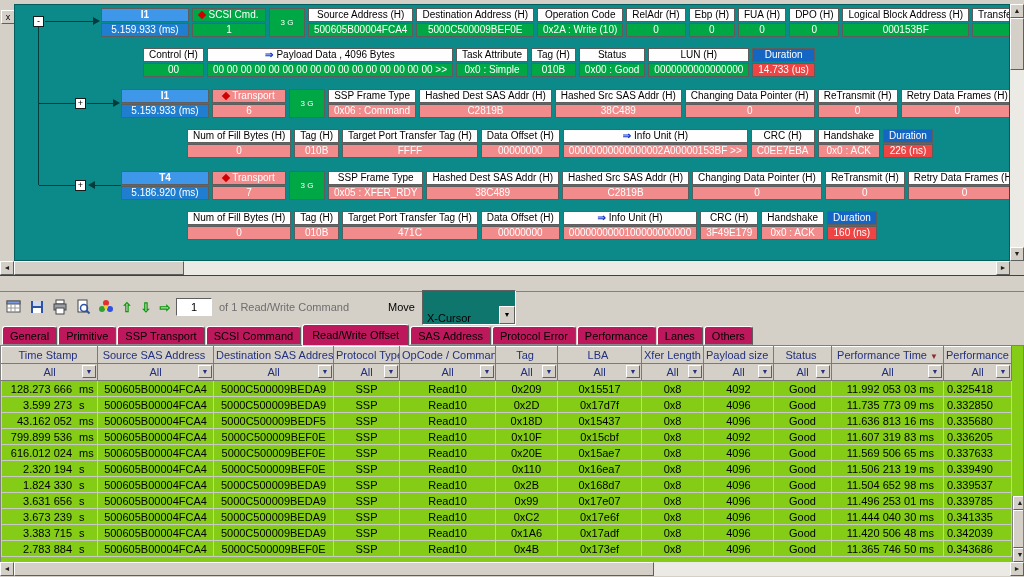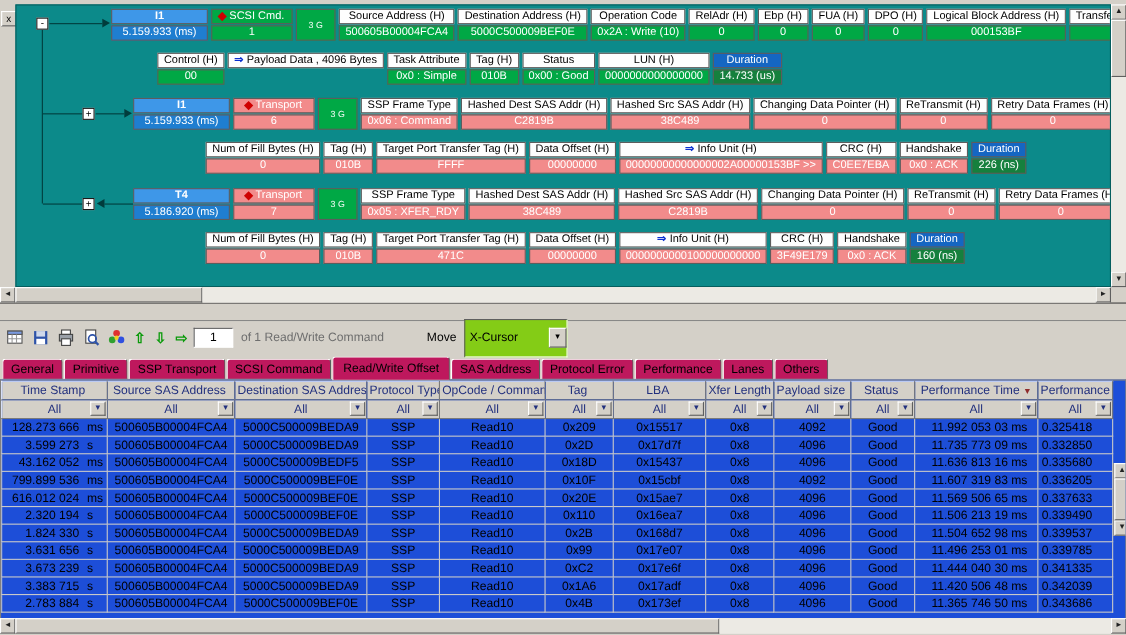--- a/index.html
+++ b/index.html
@@ -14,21 +14,21 @@
 
   .trow{position:absolute;display:flex;gap:3px;align-items:stretch}
   .fld{display:flex;flex-direction:column;gap:1px}
   .fl,.fv,.idt,.idb,.typt,.typb{height:14px;line-height:12px;font-size:10px;border:1px solid #5d5d5d;
     padding:0 5px;text-align:center;white-space:nowrap}
   .fl{background:#fefefe;color:#000}
   .fv{color:#fff}
   .g{background:#00a845}
   .p{background:#f28b8b}
   .bl{background:#1566c2;color:#fff}
-  .bv{background:#15803d;color:#fff}
+  .bv{background:#ef4444;color:#fff}
   .idblk,.typblk{display:flex;flex-direction:column;gap:1px}
   .idt{background:#3e97e8;color:#fff;width:88px;font-weight:bold}
   .idb{background:#1f7ed0;color:#fff;width:88px}
   .typt{color:#fff;width:74px;display:flex;align-items:center;justify-content:center;gap:3px}
   .typb{color:#fff;width:74px}
   .speed{width:36px;font-size:8px;color:#fff;border:1px solid #5d5d5d;display:flex;align-items:center;justify-content:center}
   .diamond{display:inline-block;width:6px;height:6px;background:#cf0000;transform:rotate(45deg);flex:0 0 auto}
   .ico-arr{color:#0a2fd0;font-weight:bold;margin-right:3px;font-size:10px}
 
   .vline,.hline{position:absolute;background:#013c3c}
@@ -53,32 +53,32 @@
 
   
   .bottom{height:284px;display:flex;flex-direction:column;background:#D4D0C8}
   .toolbar{height:30px;display:flex;align-items:center;gap:3px;padding:2px 4px;flex:0 0 auto}
   .tbtn{width:20px;height:20px;display:flex;align-items:center;justify-content:center;cursor:pointer}
   .nav{color:#0a9a0a;font-weight:bold;font-size:13px;width:16px;text-align:center}
   .pageinput{width:36px;height:18px;border:1px solid;border-color:#5f5f5f #fff #fff #5f5f5f;background:#fff;text-align:center;
     font-size:11px;font-family:"Liberation Sans",sans-serif}
   .oflabel{color:#6e6e6e;margin-left:4px}
   .movelabel{margin-left:36px}
-  .combo{display:flex;width:94px;height:35px;border:1px solid;border-color:#5f5f5f #fff #fff #5f5f5f;background:#84cc16;
-    align-items:center;cursor:pointer;margin-left:4px}
+  .combo{display:flex;width:94px;height:35px;border:1px solid;border-color:#5f5f5f #fff #fff #5f5f5f;background:#0f766e;
+    align-items:flex-end;cursor:pointer;margin-left:4px}
   .combo .val{flex:1;padding:0 4px;white-space:nowrap}
   .combo .dd{width:16px;height:18px;background:#D4D0C8;border:1px solid;border-color:#fff #5f5f5f #5f5f5f #fff;
     text-align:center;font-size:7px;line-height:16px}
 
   .tabs{display:flex;align-items:flex-end;padding:0 2px;height:23px;flex:0 0 auto}
   .tab{padding:3px 7px 2px;border:1px solid;border-color:#fff #5c5c5c #8a8a8a #fff;background:#be185d;
     border-radius:3px 3px 0 0;cursor:pointer;margin-right:1px;white-space:nowrap}
   .tab.active{padding:4px 9px 4px;position:relative;z-index:2;border-bottom:1px solid #D4D0C8;top:1px}
 
-  .tablewrap{flex:1;background:#1d4ed8;border:1px solid #808080;border-bottom:none;overflow:hidden;display:flex;align-items:center}
+  .tablewrap{flex:1;background:#84cc16;border:1px solid #808080;border-bottom:none;overflow:hidden;display:flex;align-items:flex-end}
   table{border-collapse:collapse;table-layout:fixed;width:1010px;flex:0 0 auto;align-self:flex-start}
   th{background:#D4D0C8;color:#22307e;font-weight:normal;font-size:11px;height:17px;
     border:1px solid;border-color:#fff #7a7a7a #7a7a7a #fff;overflow:hidden;white-space:nowrap;padding:0 2px;cursor:pointer}
   .sort{color:#8f2b2b;font-size:8px;margin-left:3px}
   .fcell{background:#D4D0C8;position:relative;cursor:pointer}
   .fdd{position:absolute;right:1px;top:1px;width:14px;height:13px;background:#D4D0C8;border:1px solid;
     border-color:#fff #5f5f5f #5f5f5f #fff;font-size:7px;line-height:11px;text-align:center}
   td{font-size:11px;height:16px;border:1px solid #c9c9c9;text-align:center;white-space:nowrap;overflow:hidden;padding:0 3px}
   .tsflex{display:flex;justify-content:flex-end;gap:7px;padding-right:1px}
   .tsflex .unit{width:14px;text-align:left}
@@ -164,20 +164,21 @@
         </div>
     </div>
 
     <div class="trow" style="left:128px;top:43px">
       <div class="fld">
           <div class="fl">Control (H)</div>
           <div class="fv g">00</div>
         </div>
       <div class="fld">
         <div class="fl"><span class="ico-arr">⇒</span><span>Payload Data , 4096 Bytes</span></div>
+        <div class="fv g">00 00 00 00 00 00 00 00 00 00 00 00 00 00 00 00 &gt;&gt;</div>
       </div>
       <div class="fld">
           <div class="fl">Task Attribute</div>
           <div class="fv g">0x0 : Simple</div>
         </div>
       <div class="fld">
           <div class="fl">Tag (H)</div>
           <div class="fv g">010B</div>
         </div>
       <div class="fld">

